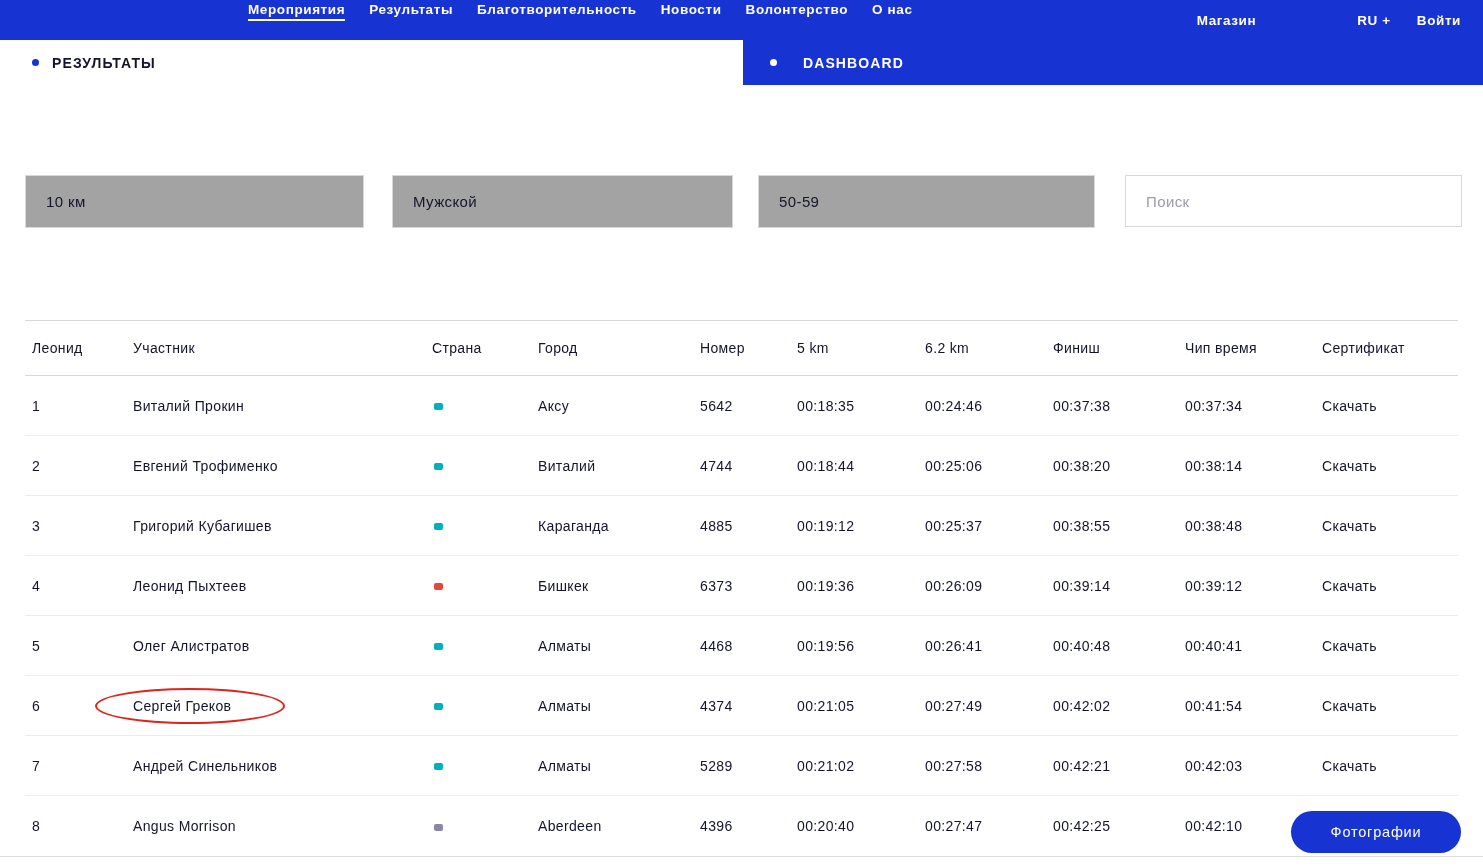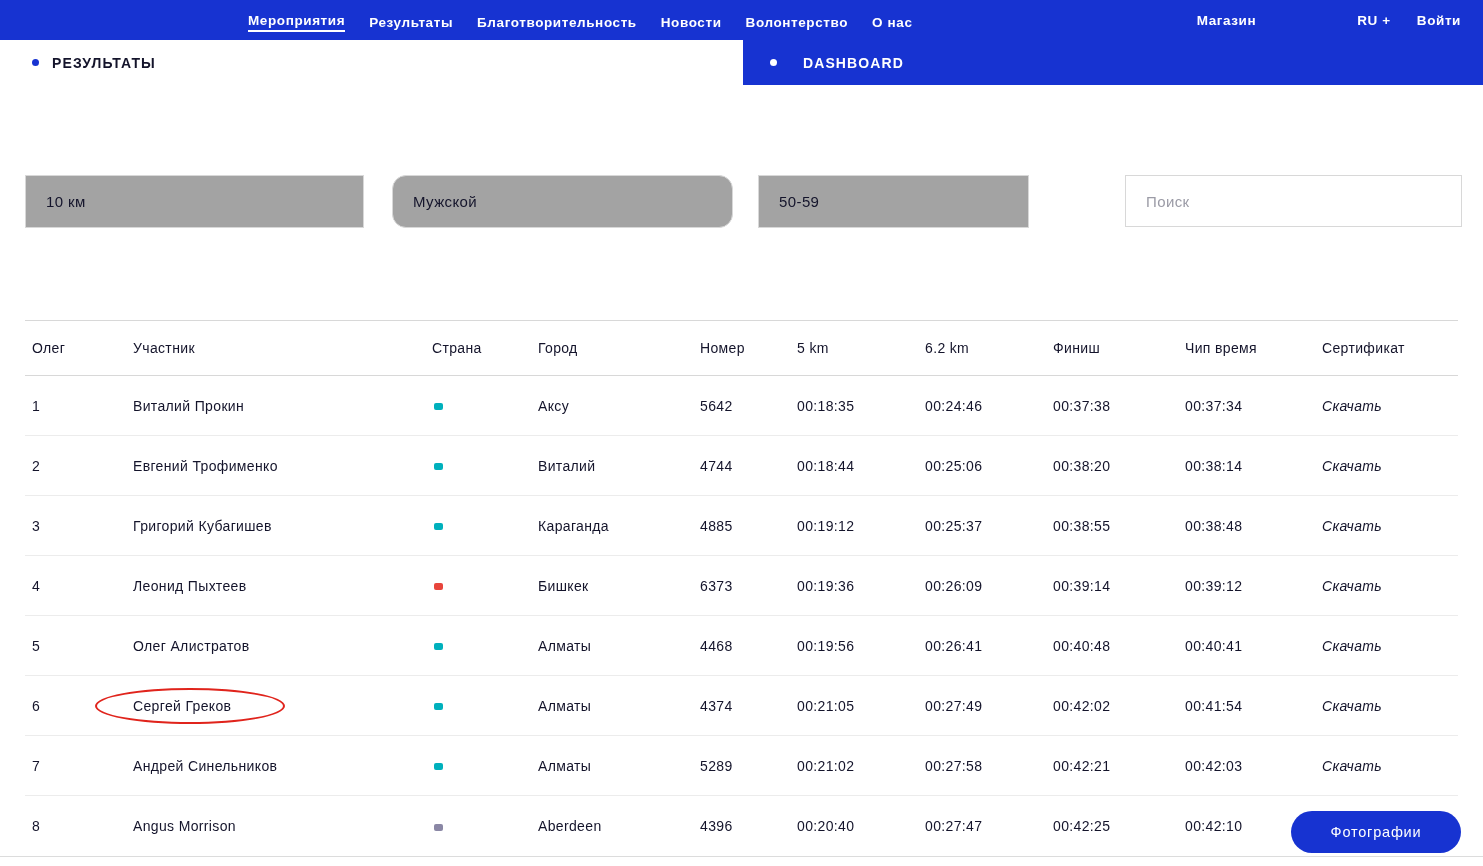--- a/index.html
+++ b/index.html
@@ -3,56 +3,56 @@
 <meta charset="utf-8">
 <style>
   html,body{margin:0;padding:0;}
   body{font-family:"Liberation Sans",sans-serif;background:#ffffff;}
   .page{position:relative;width:1483px;height:866px;overflow:hidden;background:#fff;color:#14142b;}
 
   
   .topnav{position:absolute;left:0;top:0;width:100%;height:40px;background:var(--accent);color:#fff;}
   .logo{position:absolute;left:28px;top:6px;display:flex;flex-direction:column;font-size:10px;font-weight:700;letter-spacing:2.4px;line-height:1.15;cursor:pointer;width:150px;margin-top:38px;}
   .logo .l2{border-top:1.5px solid #fff;padding-top:1px;padding-left:10px;margin-top:1px;}
-  .nav-items{position:absolute;left:248px;top:0;height:32px;display:flex;align-items:flex-end;gap:24px;}
+  .nav-items{position:absolute;left:248px;top:0;height:32px;display:flex;align-items:flex-start;gap:24px;}
   .nav-item{font-size:13.5px;font-weight:600;letter-spacing:0.6px;cursor:pointer;padding:2px 0;white-space:nowrap;}
   .nav-item.underlined{border-bottom:2px solid #fff;}
   .nav-right{position:absolute;right:22px;top:0;height:40px;display:flex;align-items:center;font-size:13.5px;font-weight:600;letter-spacing:0.6px;}
   .nav-right .shop{margin-right:101px;cursor:pointer;}
   .nav-right .lang{margin-right:26px;cursor:pointer;}
   .nav-right .login{cursor:pointer;}
 
   
   .tabbar{position:absolute;top:40px;left:0;width:100%;height:45px;display:flex;}
   .tab{display:flex;align-items:center;cursor:pointer;}
   .tab-results{width:743px;background:#ffffff;color:#14142b;padding-left:32px;gap:13px;box-sizing:border-box;}
   .tab-dashboard{flex:1;background:var(--accent);color:#ffffff;padding-left:27px;gap:26px;}
   .dot{width:7px;height:7px;border-radius:50%;flex:0 0 auto;}
   .dot-blue{background:var(--accent);}
   .dot-white{background:#ffffff;}
   .tab-label{font-size:14px;font-weight:600;letter-spacing:1.1px;}
 
   
   .select{position:absolute;top:175px;height:53px;border:1px solid #d8d8d8;background:#a3a3a3;display:flex;align-items:center;padding-left:20px;font-size:15px;letter-spacing:0.4px;cursor:pointer;box-sizing:border-box;color:#14142b;}
   .f-distance{left:25px;width:339px;}
-  .f-gender{left:392px;width:341px;border-radius:14px;}
-  .f-age{left:758px;width:271px;}
+  .f-gender{left:392px;width:341px;}
+  .f-age{left:758px;width:337px;}
   .search{position:absolute;top:175px;left:1125px;width:337px;height:52px;border:1px solid #d8d8d8;box-sizing:border-box;padding-left:20px;font-size:15px;font-family:inherit;letter-spacing:0.4px;color:#14142b;outline:none;background:#fff;}
   .search::placeholder{color:#9b9ba6;}
 
   
   .table{position:absolute;left:25px;top:320px;width:1433px;}
   .trow{display:grid;grid-template-columns:101px 299px 106px 162px 97px 128px 128px 132px 137px 1fr;align-items:center;}
   .thead{height:56px;border-top:1px solid #d8d8d8;border-bottom:1px solid #d8d8d8;box-sizing:border-box;}
   .tbody .trow{height:60px;border-bottom:1px solid #ececec;box-sizing:border-box;}
   .tbody .trow:last-child{border-bottom:none;}
   .cell{padding-left:7px;font-size:14px;letter-spacing:0.35px;color:#14142b;}
   .name-cell{position:relative;}
   .flag{display:inline-block;width:9px;height:7px;border-radius:2px;margin-left:2px;vertical-align:middle;}
-  .download{cursor:pointer;font-style:italic;}
+  .download{cursor:pointer;}
   .ellipse{position:absolute;left:-31px;top:50%;transform:translateY(-50%);width:190px;height:36px;border:2px solid var(--annotation);border-radius:50%;pointer-events:none;box-sizing:border-box;}
 
   
   .photos-btn{position:absolute;left:1291px;top:811px;width:170px;height:42px;border-radius:21px;background:var(--accent);color:#fff;border:none;font-family:inherit;font-size:14.5px;font-weight:400;letter-spacing:0.8px;cursor:pointer;}
 
   .bottom-line{position:absolute;left:0;top:856px;width:100%;height:1px;background:#dcdcdc;}
 </style>
 </head>
 <body>
 
@@ -95,21 +95,21 @@
   <div class="select f-gender">
     <span>Мужской</span>
   </div>
   <div class="select f-age">
     <span>50-59</span>
   </div>
   <input class="search" type="text" placeholder="Поиск" style="">
 
   <div class="table">
     <div class="trow thead" id="thead">
-        <div class="cell">Олег</div>
+        <div class="cell">Леонид</div>
         <div class="cell">Участник</div>
         <div class="cell">Страна</div>
         <div class="cell">Город</div>
         <div class="cell">Номер</div>
         <div class="cell">5 km</div>
         <div class="cell">6.2 km</div>
         <div class="cell">Финиш</div>
         <div class="cell">Чип время</div>
         <div class="cell">Сертификат</div>
       </div>

